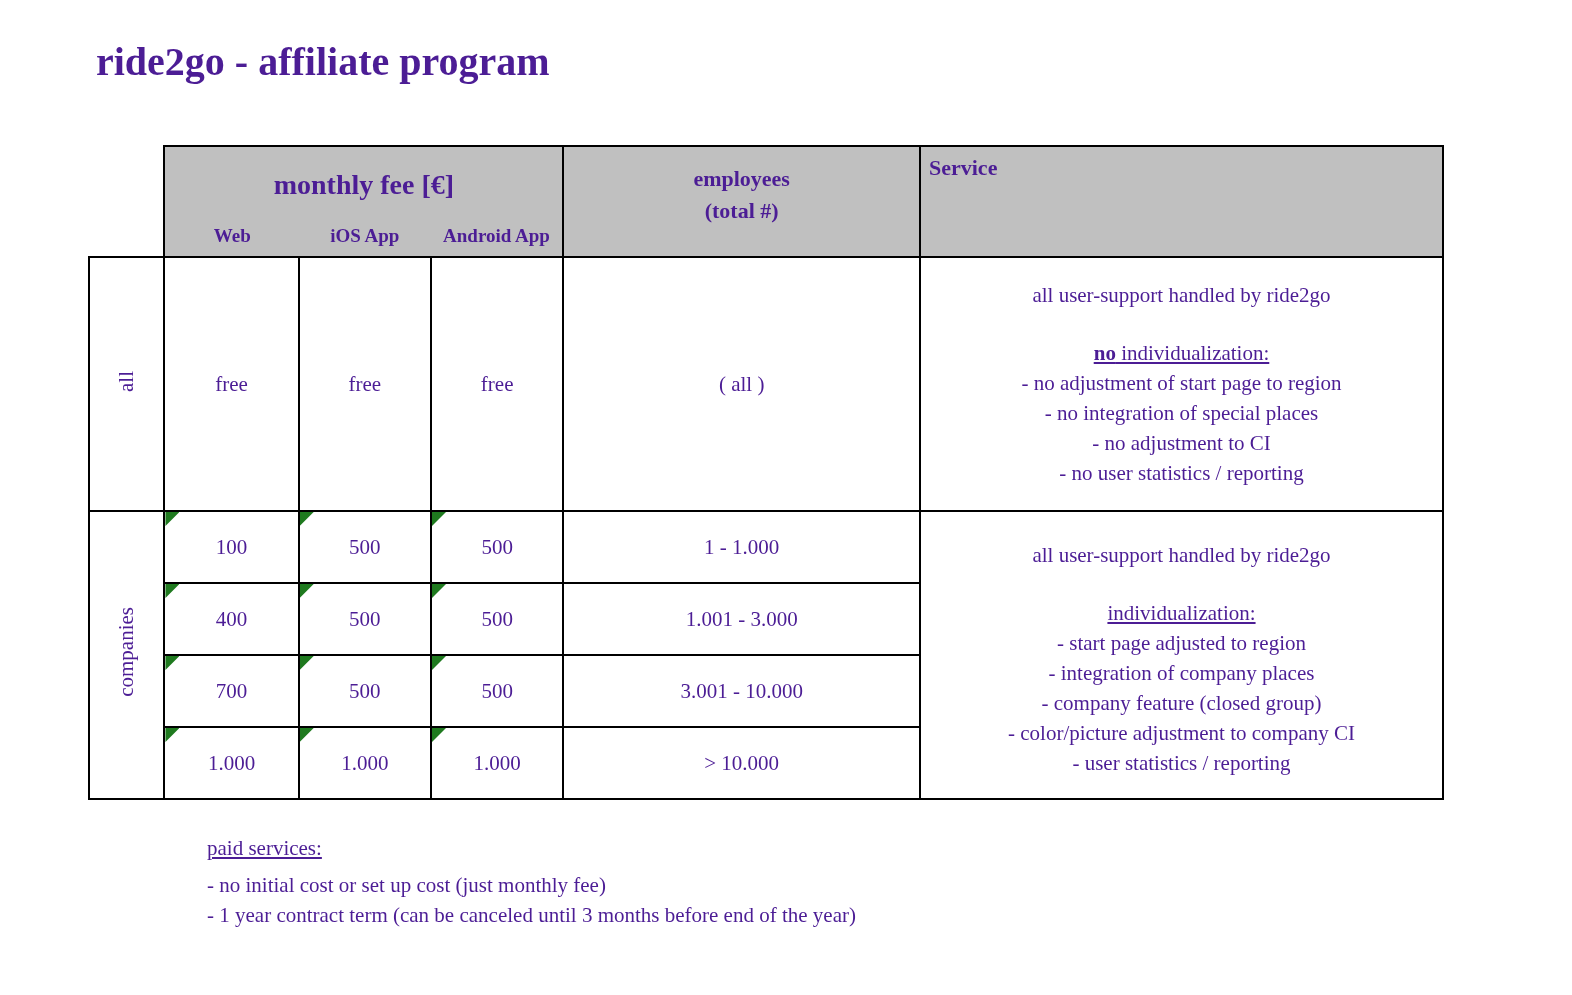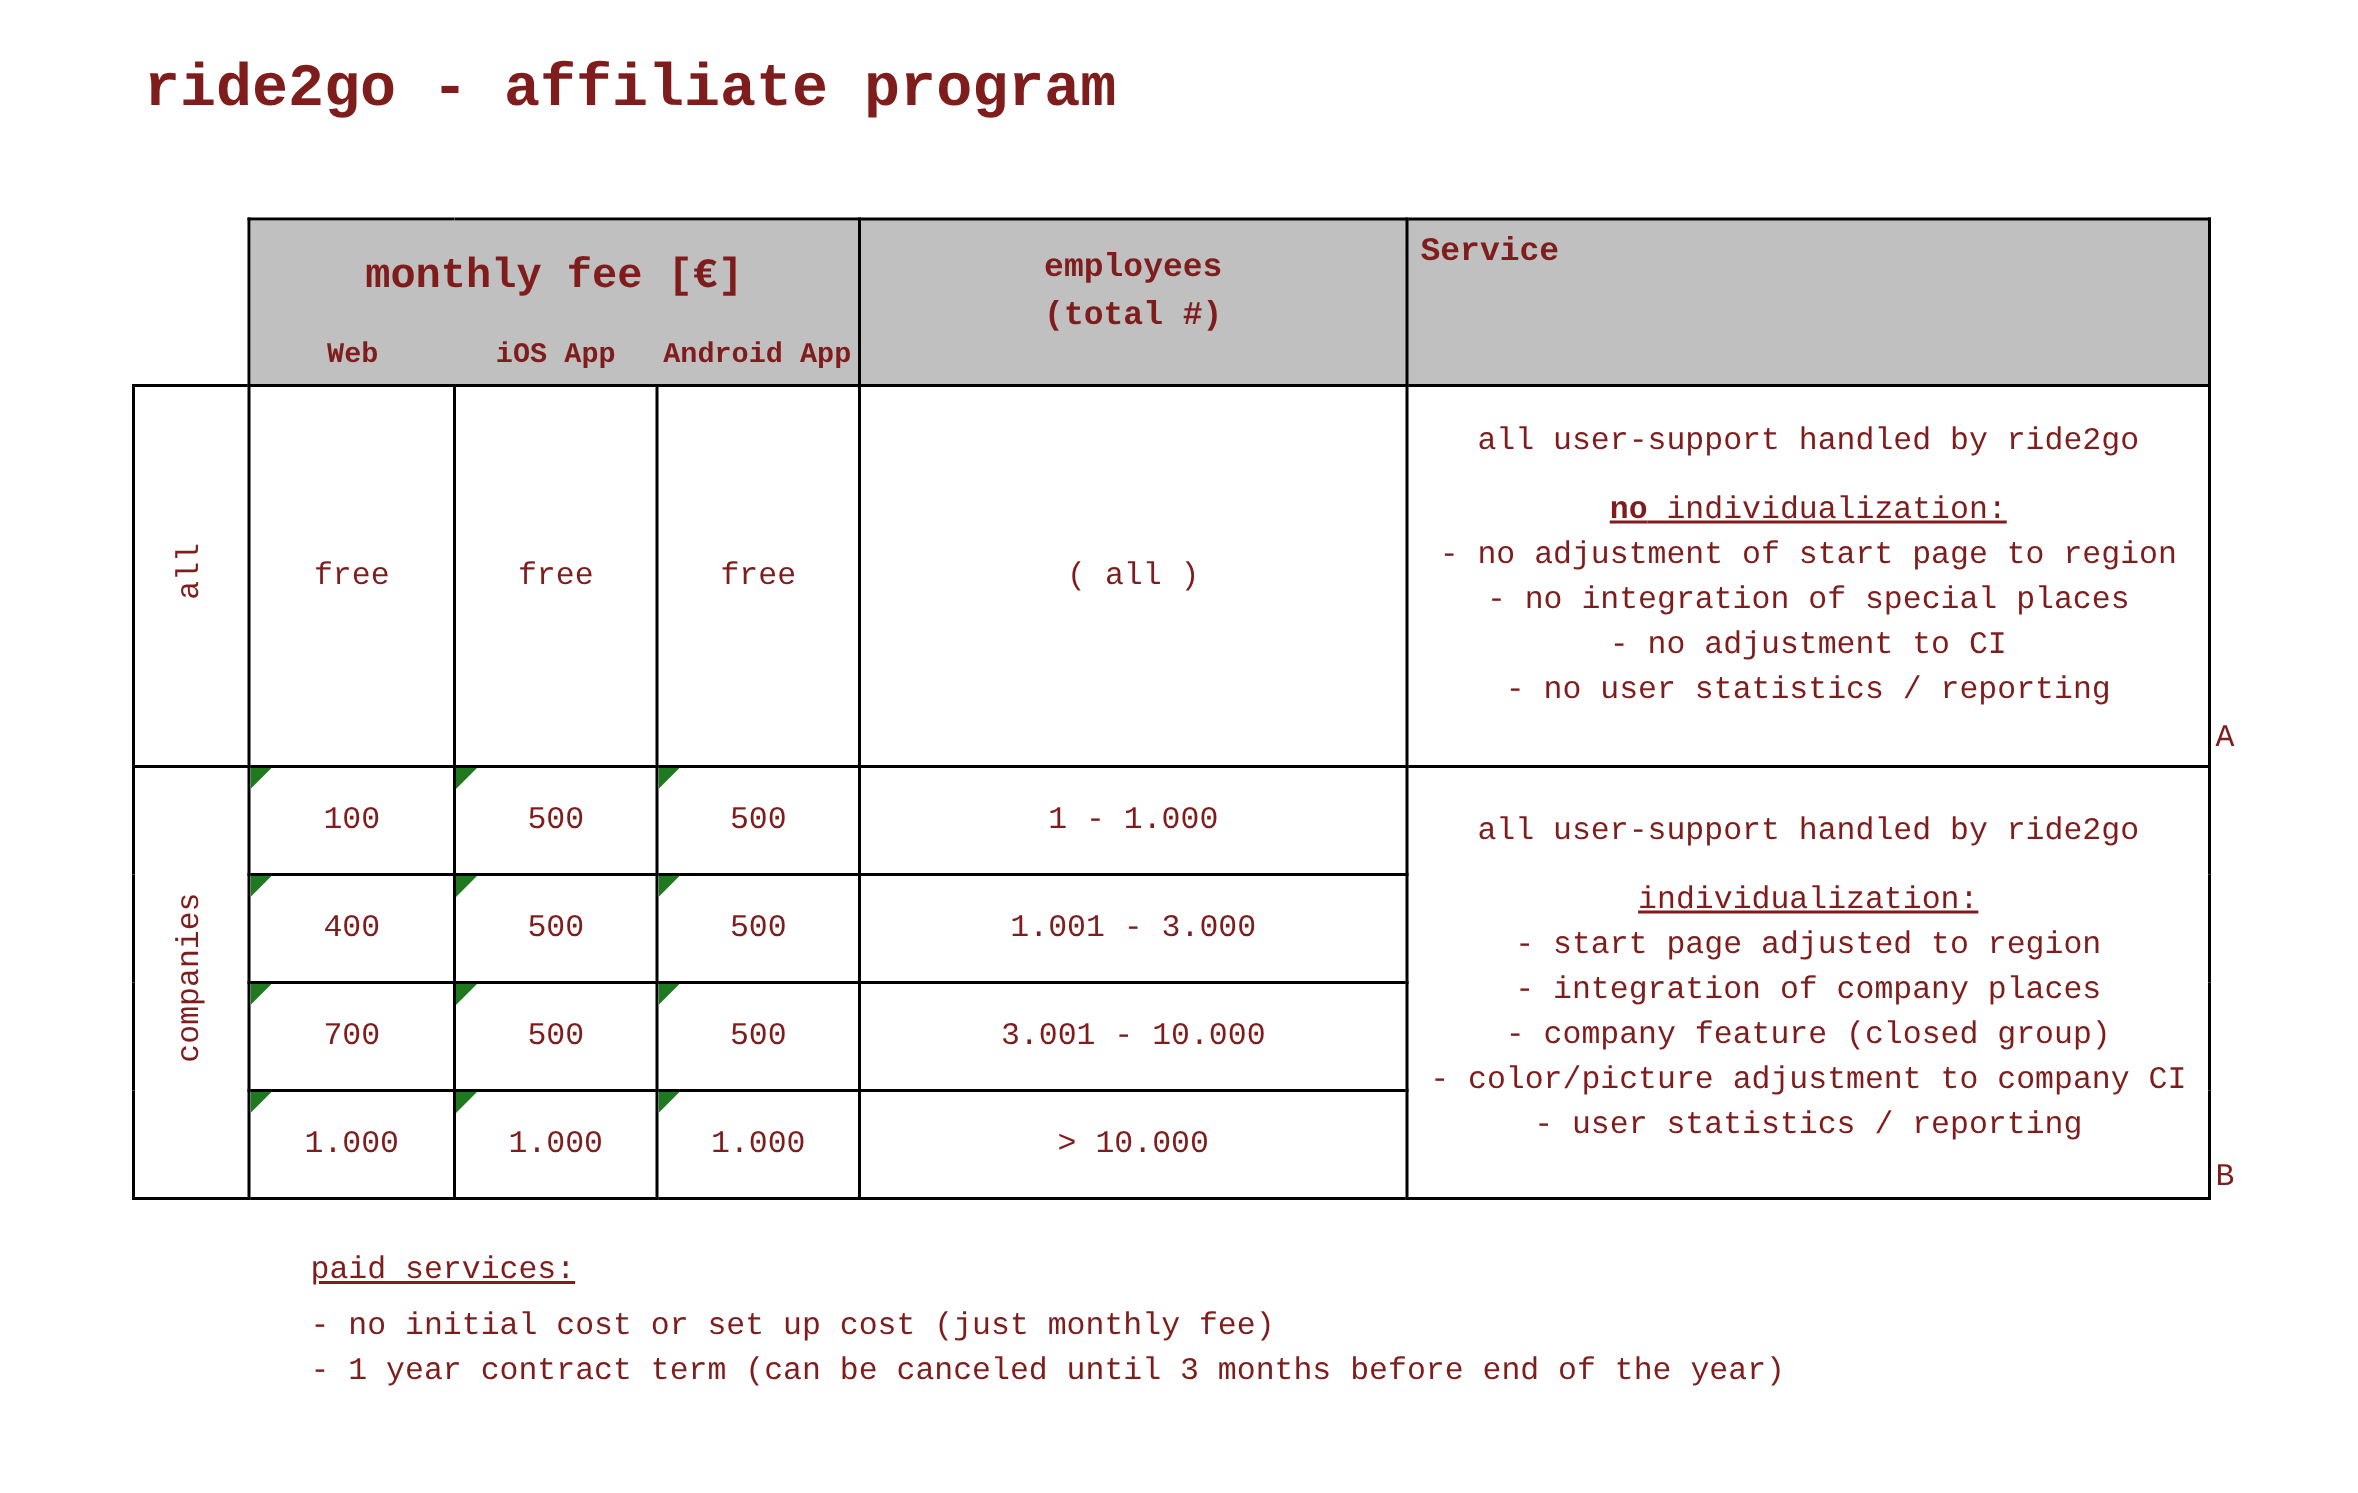--- a/index.html
+++ b/index.html
@@ -1,19 +1,19 @@
 <!DOCTYPE html>
 <html style="--page-bg: #ffffff; --header-bg: #c0c0c0; --border: #000000; --note-green: #1f7a1f;"><head>
 <meta charset="utf-8">
 <style>
   html,body { margin:0; padding:0; background:#fff; }
   .page {
-    position:relative; width:1572px; height:995px;
-    background:var(--page-bg,#ffffff); color:#7f1d1d;
-    font-family:Liberation Mono, monospace; overflow:hidden;
+    position:relative; width:1444px; height:995px;
+    background:var(--page-bg,#ffffff); color:#4c1d95;
+    font-family:Liberation Serif, serif; overflow:hidden;
   }
   .title {
     position:absolute; left:96px; top:38px;
     font-size:40px; font-weight:bold;
   }
   .tablewrap { position:absolute; left:88px; top:145px; }
   table { border-collapse:collapse; table-layout:fixed; }
   td { border:2px solid var(--border,#000); padding:0; font-size:21px; vertical-align:middle; }
   tr.r-header { height:111px; }
   tr.r-all { height:254px; }
@@ -32,21 +32,21 @@
   td.val { text-align:center; }
   td.note-cell { position:relative; }
   .marker {
     position:absolute; top:0; left:0; width:14px; height:14px;
     background:var(--note-green,#1f7a1f);
     clip-path:polygon(0 0, 100% 0, 0 100%);
   }
   td.svc { vertical-align:top; text-align:center; padding:0 0; line-height:30px; }
   .svc-all .intro { margin-top:22px; }
   .svc-co  .intro { margin-top:28px; }
-  .svc-heading { margin-top:16px; }
+  .svc-heading { margin-top:28px; }
   .svc-heading .u { text-decoration:underline; }
   .svc-heading b { font-weight:bold; }
   .side-label { position:absolute; font-size:21px; }
   .side-label.a { left:1477px; top:481px; }
   .side-label.b { left:1477px; top:774px; }
   .footer { position:absolute; left:172px; top:833px; font-size:21px; line-height:30px;margin-left:35px; }
   .footer-heading { text-decoration:underline; margin-bottom:7px; }
 </style>
 </head>
 <body>

